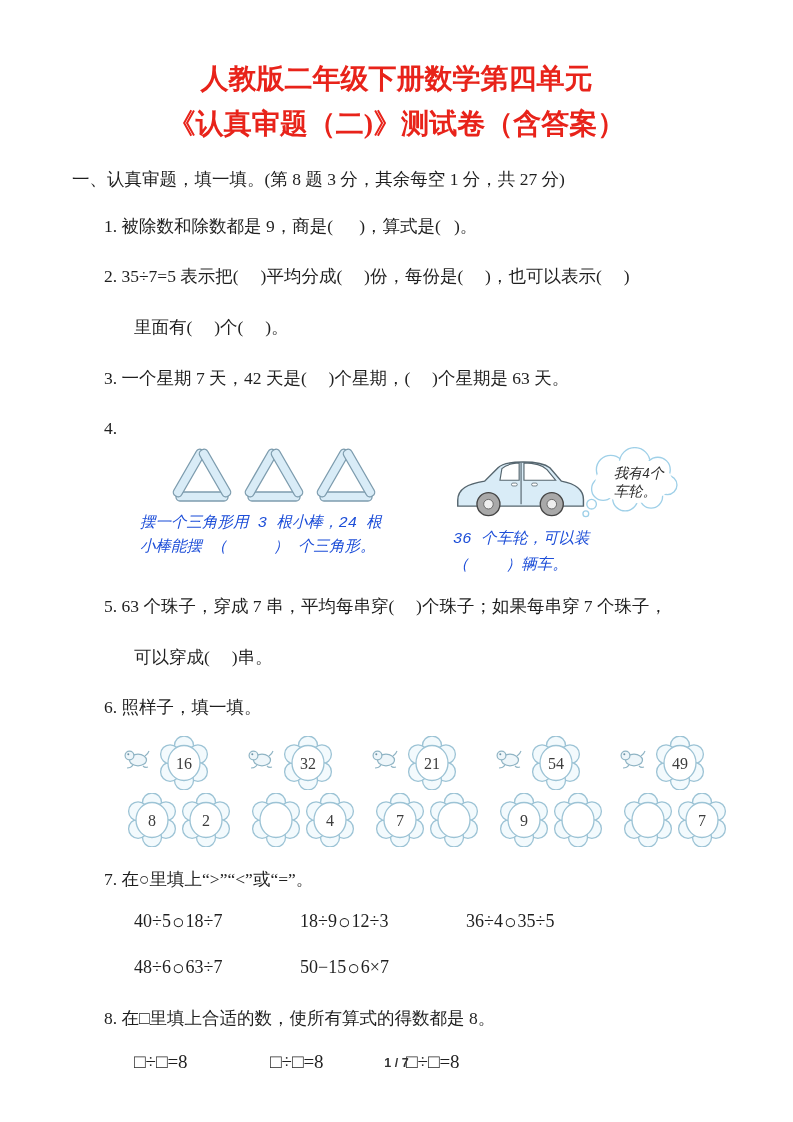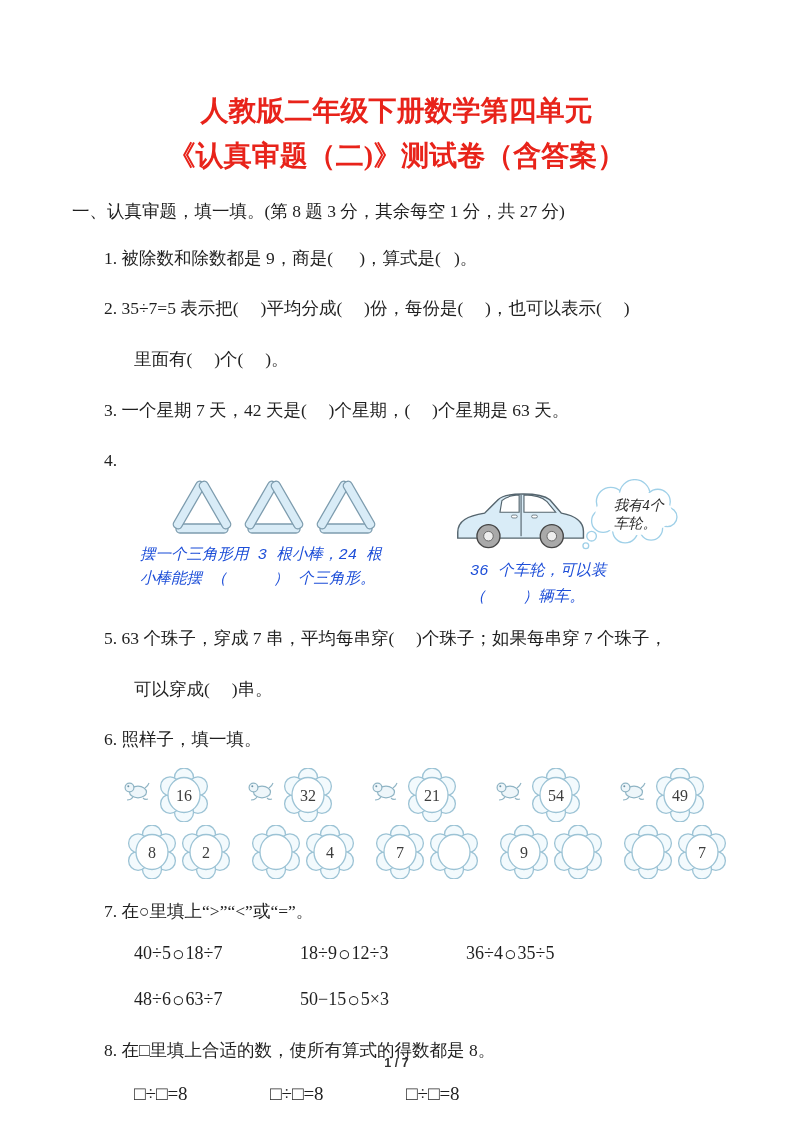--- a/index.html
+++ b/index.html
@@ -3,38 +3,38 @@
 <meta charset="utf-8">
 <style>
   html,body{margin:0;padding:0;}
   body{
     width:793px;height:1122px;background:#ffffff;overflow:hidden;position:relative;
     font-family:"Liberation Serif","DejaVu Serif",serif;
     color:#1f1f1f;
   }
   .page{position:relative;width:793px;height:1122px;}
   .title{
-    text-align:center;padding-top:88px;font-weight:bold;
+    text-align:center;padding-top:56px;font-weight:bold;
     font-size:28px;line-height:1.62;color:#e8231a;
     font-family:"Liberation Serif","DejaVu Serif",serif;
   }
   .sec-heading{margin:20px 0 24px 72px;font-size:17.5px;}
   .q{margin:0 40px 27px 104px;font-size:17.5px;line-height:1.35;}
   .cont{margin-left:134px;}
   .q4-number{margin-bottom:6px;}
   .figure-row{display:flex;align-items:flex-start;margin:0 0 18px 140px;}
   .fig-left{width:250px;}
   .tri-row{display:flex;gap:8px;margin-left:30px;margin-bottom:6px;}
   .caption{
     font-style:italic;font-size:15.5px;line-height:1.55;color:#1d4ed8;
     font-family:Liberation Mono, monospace;
   }
   .fig-right{margin-left:62px;position:relative;width:230px;}
   .car-wrap{display:flex;align-items:flex-start;}
-  .fig-right .caption{margin-left:18px;margin-top:2px;}
+  .fig-right .caption{margin-left:1px;margin-top:2px;}
   .flower-row{display:flex;gap:16px;margin:0 0 20px 122px;}
   .flower-group{position:relative;width:108px;height:112px;}
   .fg-frog{position:absolute;left:0;top:12px;}
   .fg-top{position:absolute;left:36px;top:0;}
   .fg-bl{position:absolute;left:4px;top:57px;}
   .fg-br{position:absolute;left:58px;top:57px;}
   .cmp-grid{display:grid;grid-template-columns:166px 166px auto;row-gap:24px;
     margin:0 0 28px 134px;font-size:18px;}
   .cmp-item{white-space:nowrap;}
   .cmp-circle{font-size:21px;line-height:1;vertical-align:-2px;padding:0 1px;}
@@ -323,21 +323,21 @@
           </svg></span>
       </div>
     </div>
 
   <div class="q" style="margin-bottom:20px;">7. 在○里填上“&gt;”“&lt;”或“=”。</div>
   <div class="cmp-grid">
       <div class="cmp-item"><span>40÷5</span><span class="cmp-circle">○</span><span>18÷7</span></div>
       <div class="cmp-item"><span>18÷9</span><span class="cmp-circle">○</span><span>12÷3</span></div>
       <div class="cmp-item"><span>36÷4</span><span class="cmp-circle">○</span><span>35÷5</span></div>
       <div class="cmp-item"><span>48÷6</span><span class="cmp-circle">○</span><span>63÷7</span></div>
-      <div class="cmp-item"><span>50−15</span><span class="cmp-circle">○</span><span>5×3</span></div>
+      <div class="cmp-item"><span>50−15</span><span class="cmp-circle">○</span><span>6×7</span></div>
     </div>
 
   <div class="q" style="margin-bottom:20px;">8. 在□里填上合适的数，使所有算式的得数都是 8。</div>
   <div class="eq-grid">
       <div>□÷□=8</div>
       <div>□÷□=8</div>
       <div>□÷□=8</div>
     </div>
 
   <div class="footer">1 / 7</div>

